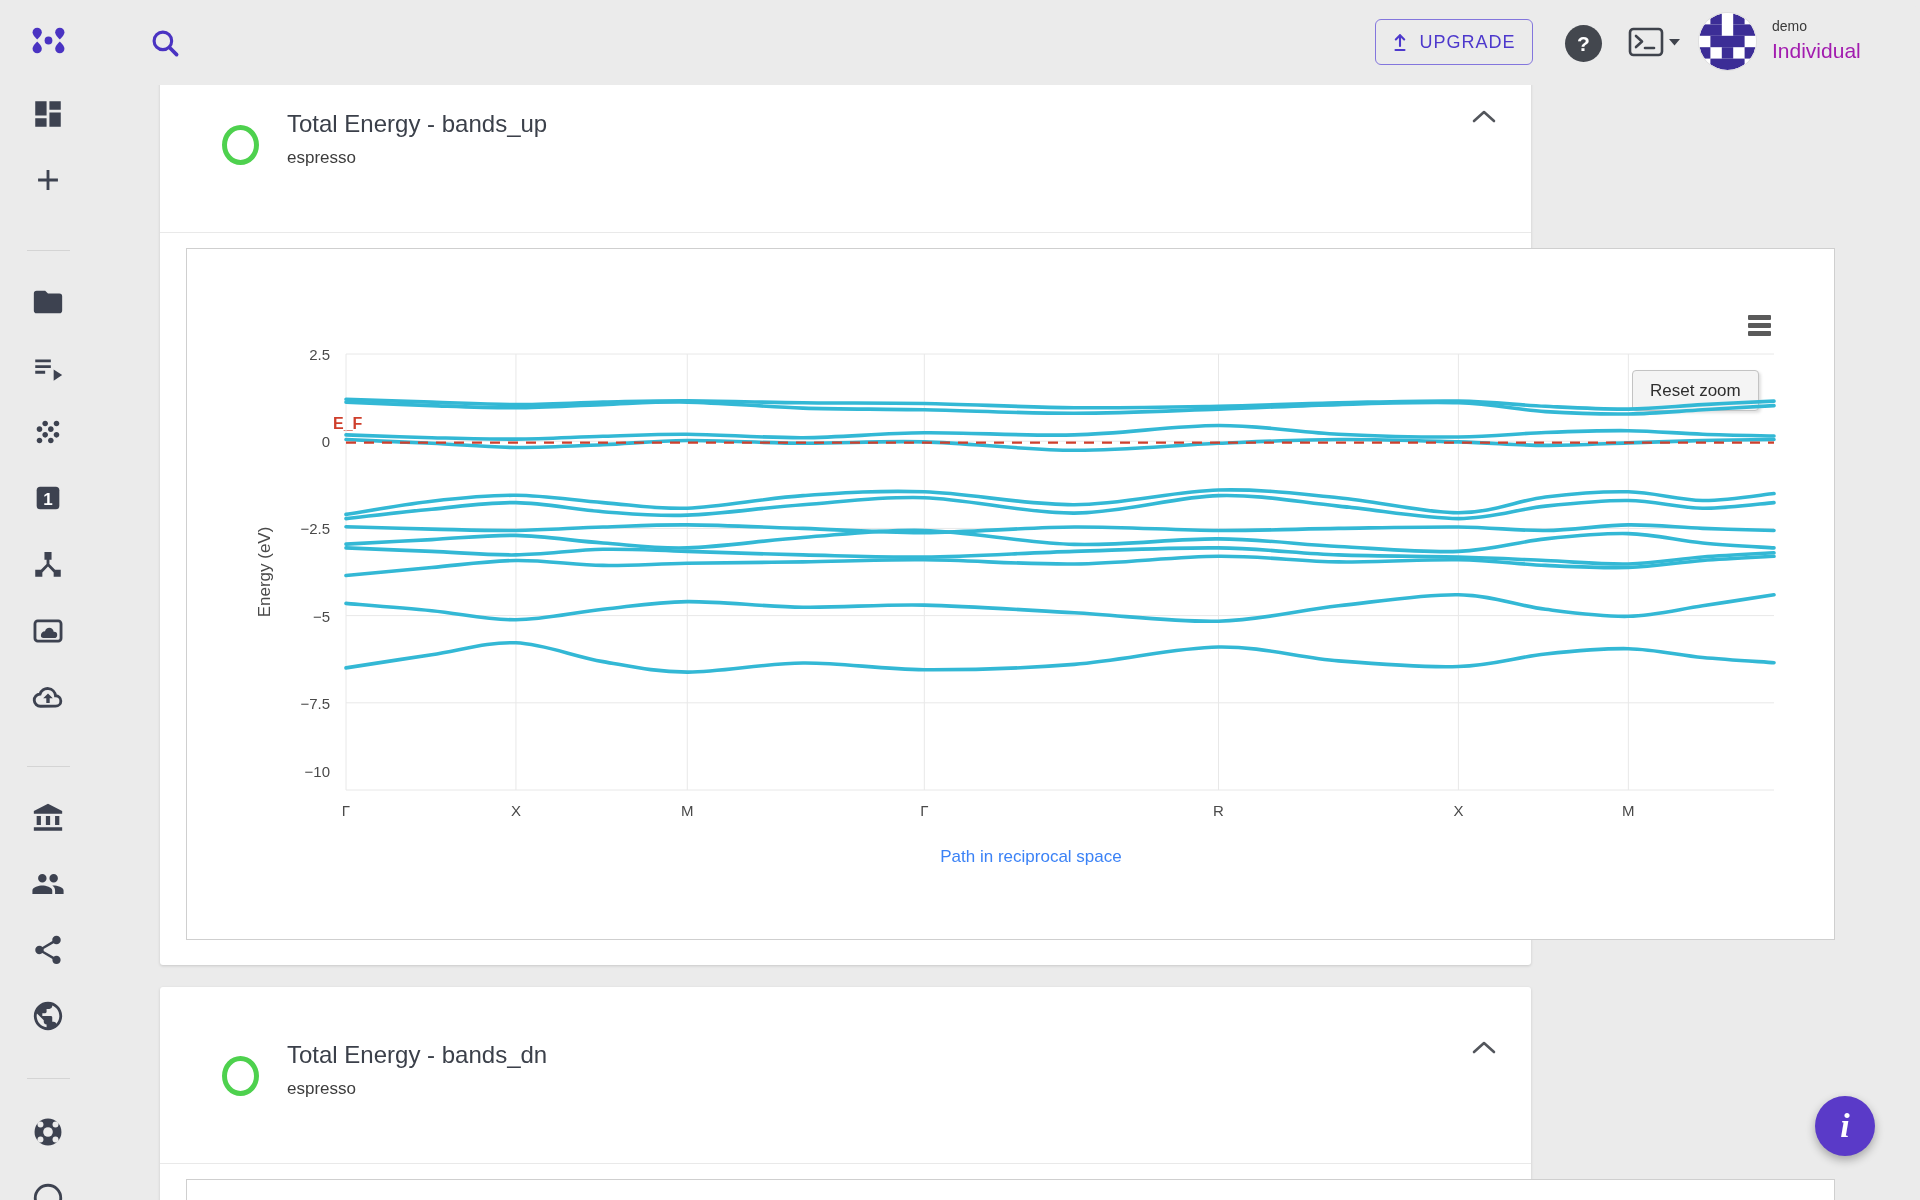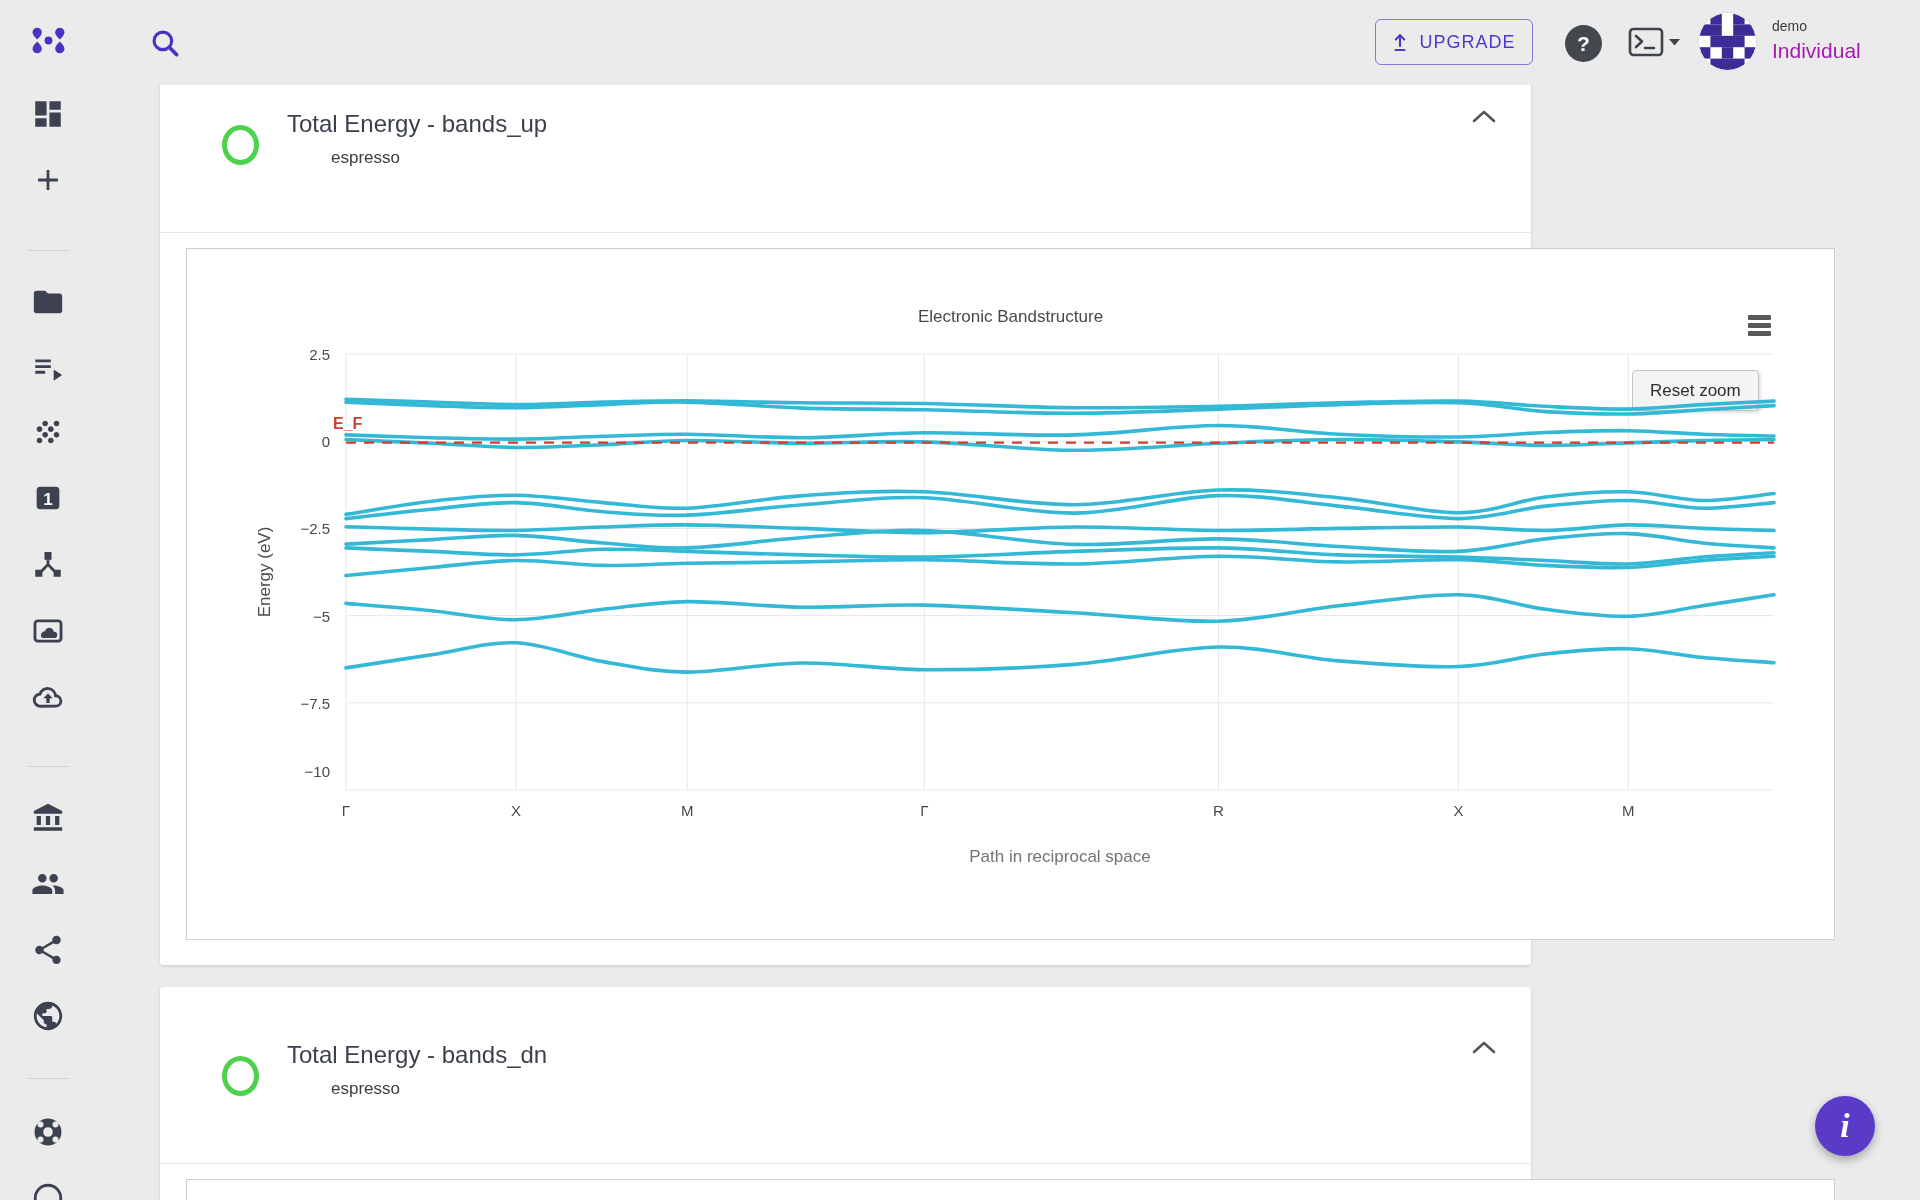--- a/index.html
+++ b/index.html
@@ -47,21 +47,21 @@
     box-shadow:0 1px 3px rgba(0,0,0,.15);
   }
   .card-1{ top:56px; height:909px; }
   .card-2{ top:987px; height:909px; }
   .card-header{ position:relative; height:176px; }
   .status-ring{
     position:absolute; left:62px; top:69px; width:37px; height:40px; border-radius:50%;
     border:5px solid #4ed14e;
   }
   .card-title{ position:absolute; left:127px; top:54px; font-size:24px; color:#3b404a; font-weight:400; }
-  .card-subtitle{ position:absolute; left:127px; top:92px; font-size:17px; color:#3d3d3d;margin-left:44px; }
+  .card-subtitle{ position:absolute; left:127px; top:92px; font-size:17px; color:#3d3d3d; }
   .collapse-btn{ position:absolute; right:34px; top:52px; width:26px; height:18px; cursor:pointer; }
   .card-divider{ height:1px; background:#e9e9e9; }
   .plot-wrap{ margin-left:26px; margin-top:15px; }
   .chart-box{
     position:relative; width:1649px; height:692px; border:1px solid #cfcfcf; background:#fff;
   }
   .chart-title{ position:absolute; top:58px; left:0; width:100%; text-align:center;
     font-size:17px; color:#45484d; }
   .modebar{ position:absolute; top:66px; right:63px; width:23px; cursor:pointer; }
   .modebar span{ display:block; width:23px; height:4.5px; background:#5a5a5a; border-radius:1px; margin-bottom:3.5px; }
@@ -72,22 +72,22 @@
     box-shadow:2px 2px 3px rgba(0,0,0,.12); cursor:pointer;
   }
   .ef-label{ position:absolute; left:146px; top:166px; font-size:16px; font-weight:700; color:#cf3f2c; }
   .ytick{ position:absolute; right:1504px; transform:translateY(-50%); font-size:15px; color:#4a4a4a; white-space:nowrap; }
   .xtick{ position:absolute; top:553px; transform:translateX(-50%); font-size:15px; color:#4a4a4a; }
   .axis-ylabel{
     position:absolute; left:78px; top:323px; transform:translate(-50%,-50%) rotate(-90deg);
     font-size:17px; color:#4a4a4a; white-space:nowrap;
   }
   .axis-xlabel{
-    position:absolute; left:873px; top:598px; transform:translateX(-50%);
-    font-size:17px; color:#737373; white-space:nowrap;
+    position:absolute; left:844px; top:598px; transform:translateX(-50%);
+    font-size:17px; color:#3b82f6; white-space:nowrap;
   }
   .plot-svg{ position:absolute; left:0; top:0; }
 
   
   .info-fab{
     position:absolute; left:1815px; top:1096px; width:60px; height:60px; border-radius:50%;
     background:#5a3ac8; color:#fff; border:none; z-index:30; cursor:pointer;
     font-family:"Liberation Serif", serif; font-style:italic; font-weight:700; font-size:34px;
     display:flex; align-items:center; justify-content:center;
     box-shadow:0 4px 10px rgba(0,0,0,.3);
@@ -103,21 +103,20 @@
     <div class="card-subtitle">espresso</div>
     <div class="collapse-btn">
       <svg viewBox="0 0 26 18">
           <polyline points="3,13 13,4 23,13" fill="none" stroke="#53565c" stroke-width="2.6" stroke-linecap="round" stroke-linejoin="round"></polyline>
         </svg>
     </div>
   </div>
   <div class="card-divider"></div>
   <div class="plot-wrap">
     <div class="chart-box" id="chart1">
-      <div class="chart-title">Electronic Bandstructure</div>
       <div class="modebar">
           <span></span>
           <span></span>
           <span></span>
         </div>
       <div class="axis-ylabel">Energy (eV)</div>
       <div class="axis-xlabel">Path in reciprocal space</div>
       <div class="ef-label">E_F</div>
       <button class="reset-zoom">Reset zoom</button>
     <svg width="1649" height="692" class="plot-svg">

